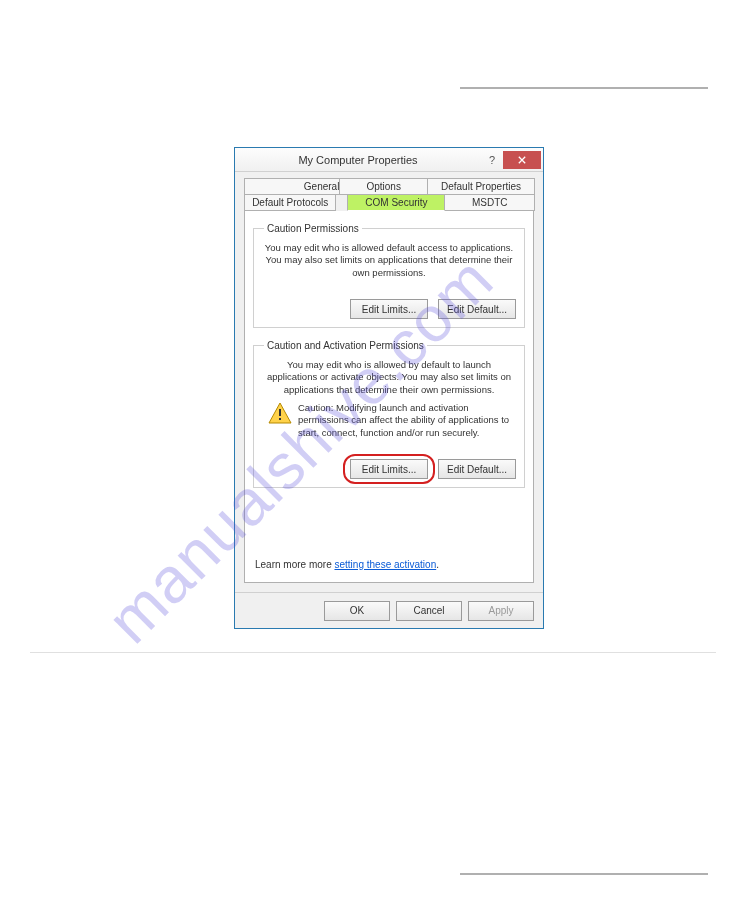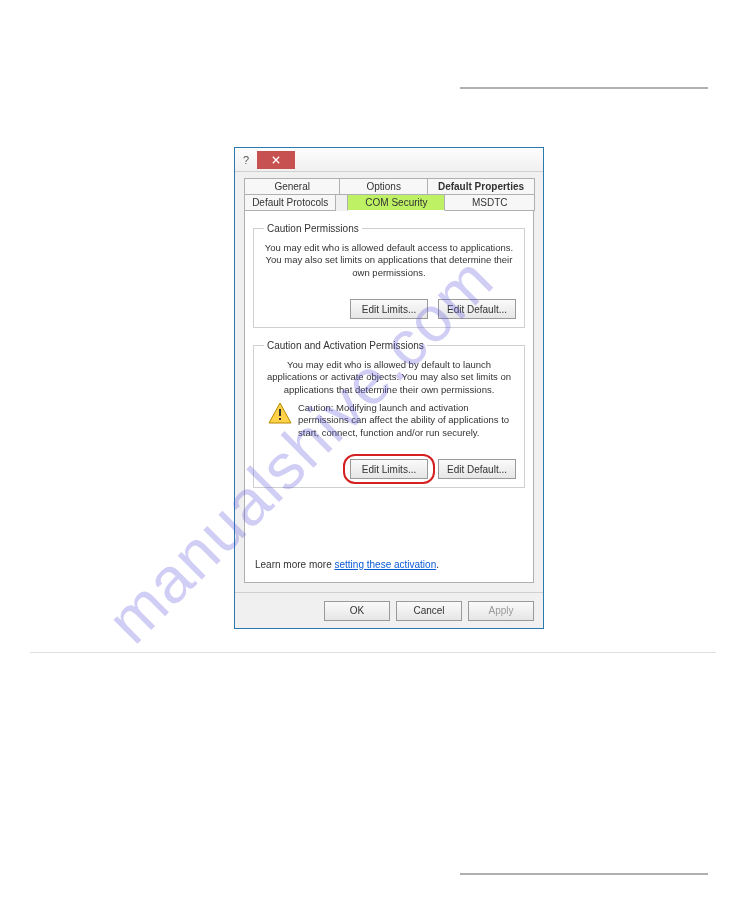--- a/index.html
+++ b/index.html
@@ -53,23 +53,23 @@
 
     .body { padding: 6px 9px 9px; background: #f0f0f0; }
 
     .tabrow { display: flex; }
     .tabrow .tab {
       border: 1px solid #b0b0b0; background: #f7f7f7;
       padding: 2px 0; text-align: center;
       font-size: 10px; color: #333;
       margin-right: -1px;
     }
-    .tabrow1 .tab:nth-child(1){ width: 100px; }
+    .tabrow1 .tab:nth-child(1){ width: 100px; text-align: right; }
     .tabrow1 .tab:nth-child(2){ width: 92px; }
-    .tabrow1 .tab:nth-child(3){ width: 112px; font-weight: bold; }
+    .tabrow1 .tab:nth-child(3){ width: 112px; }
     .tabrow2 .tab:nth-child(1){ width: 100px; }
     .tabrow2 .tab:nth-child(2){ width: 106px; background:#bef264; border-bottom-color:#fff; z-index:2; position:relative;margin-left:12px;}
     .tabrow2 .tab:nth-child(3){ width: 98px; }
     .tabrow2 { margin-top: -1px; }
 
     .panel {
       border: 1px solid #b0b0b0; border-top: none;
       background: #fff; padding: 8px 8px 36px;
       min-height: 372px; position: relative;
     }
@@ -117,20 +117,21 @@
 <body>
 
 <div class="hr-top"></div>
 <div class="hr-mid"></div>
 <div class="hr-bot"></div>
 
 <div class="watermark">manualshive.com</div>
 
 <div class="dialog">
   <div class="titlebar">
+    <div class="titlebar-title">My Computer Properties</div>
     <div class="titlebar-help">?</div>
     <div class="titlebar-close">
       <svg viewBox="0 0 10 10">
           <path d="M1 1 L9 9 M9 1 L1 9" stroke="#fff" stroke-width="1.6"></path>
         </svg>
     </div>
   </div>
 
   <div class="body">
     <div class="tabrow tabrow1">

